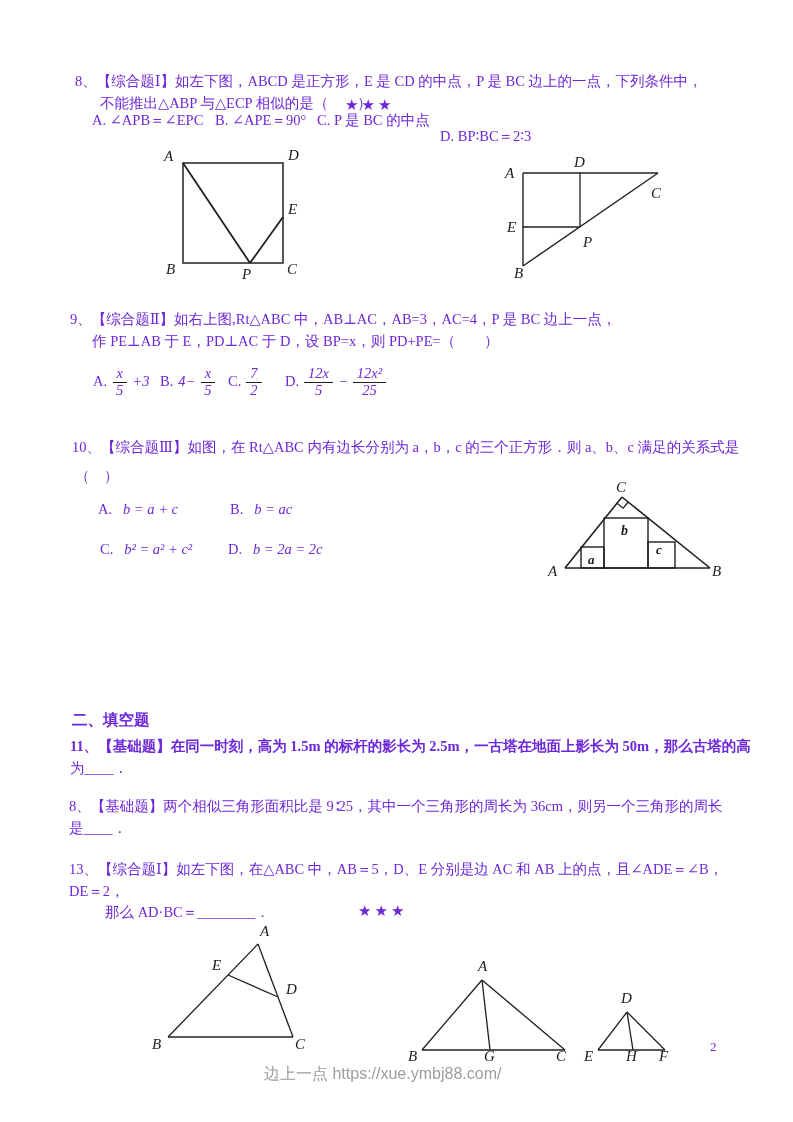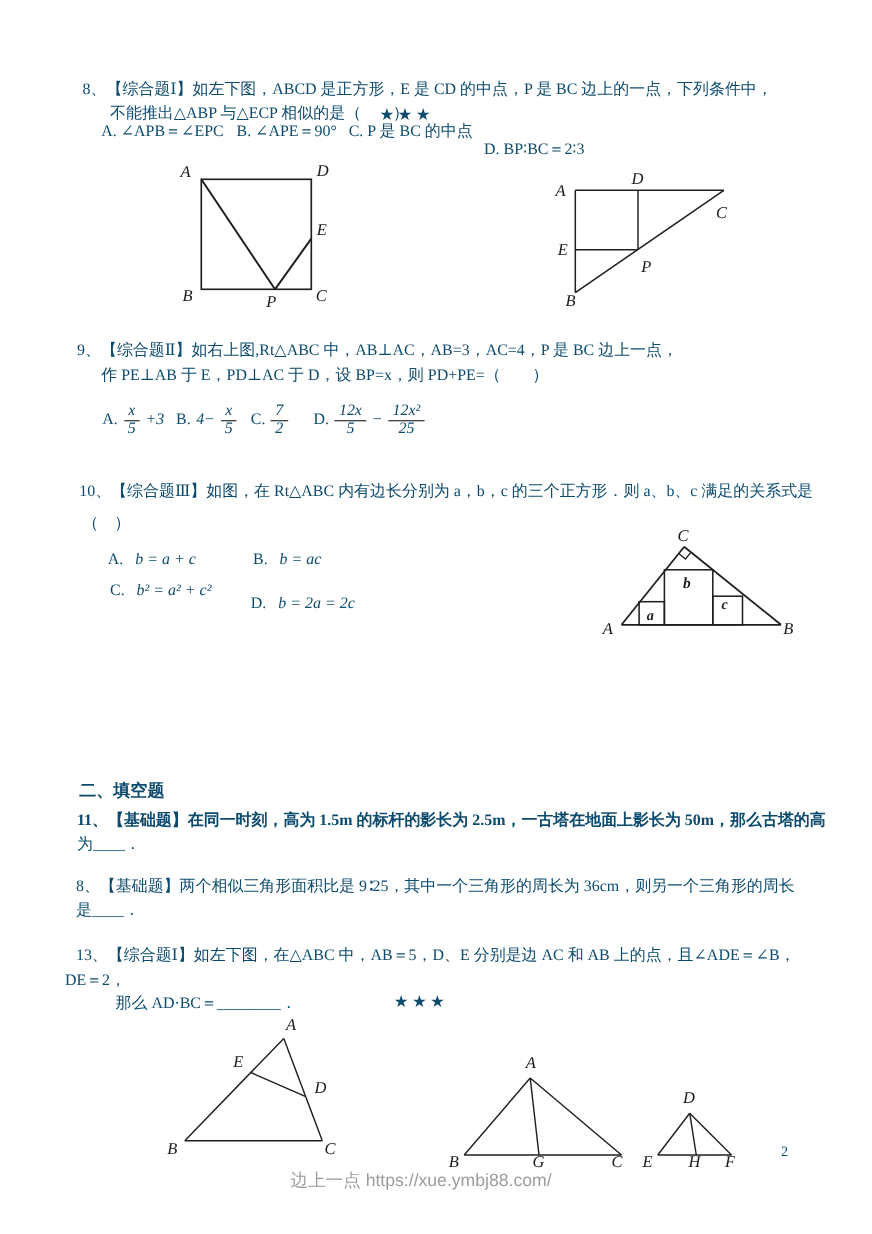--- a/index.html
+++ b/index.html
@@ -1,18 +1,18 @@
 <!DOCTYPE html>
 <html><head>
 <meta charset="utf-8">
 <style>
   html,body{margin:0;padding:0;background:#777;}
   #page{position:relative;width:793px;height:1122px;background:#ffffff;margin:0 auto;overflow:hidden;
         font-family:"Liberation Serif","DejaVu Serif",serif;color:#1b1b1b;}
-  .t{position:absolute;white-space:nowrap;font-size:14.5px;line-height:1.35;color:#0c4a6e;}
+  .t{position:absolute;white-space:nowrap;font-size:14.5px;line-height:1.35;color:#6d28d9;}
   .sec{font-weight:bold;font-size:15.5px;}
   .stars{font-size:15px;letter-spacing:3px;}
   .opt{display:flex;align-items:center;gap:5px;height:40px;}
   .math{font-style:italic;}
   .frac{display:inline-flex;flex-direction:column;align-items:center;font-style:italic;line-height:1.05;}
   .frac .num{padding:0 4px;border-bottom:1.2px solid #1b1b1b;}
   .frac .den{padding:0 4px;}
   svg.fig{position:absolute;overflow:visible;}
   svg.fig line, svg.fig rect, svg.fig polyline, svg.fig polygon{stroke:#1f1f1f;fill:none;}
   svg.fig text{font-family:"Liberation Serif","DejaVu Serif",serif;font-style:italic;font-size:15px;fill:#1b1b1b;stroke:none;}
@@ -104,21 +104,21 @@
   <div class="t" style="left:75px;top:467px;">（　）</div>
 
   <div class="t" style="left:98px;top:500px;">
     <span>A.</span>&nbsp;&nbsp;
     <span class="math">b = a + c</span>
   </div>
   <div class="t" style="left:230px;top:500px;">
     <span>B.</span>&nbsp;&nbsp;
     <span class="math">b = ac</span>
   </div>
-  <div class="t" style="left:100px;top:528px;">
+  <div class="t" style="left:100px;top:540px;">
     <span>C.</span>&nbsp;&nbsp;
     <span class="math">b² = a² + c²</span>
   </div>
   <div class="t" style="left:228px;top:540px;">
     <span>D.</span>&nbsp;&nbsp;
     <span class="math">b = 2a = 2c</span>
   </div>
 
   <svg class="fig" style="left:540px;top:478px;" width="190" height="100" viewBox="0 0 190 100">
     <line x1="25" y1="90" x2="170" y2="90" stroke-width="1.6"></line>
@@ -138,21 +138,21 @@
 
   <div class="t sec" style="left:72px;top:710px;">二、填空题</div>
 
   <div class="t" style="left:70px;top:737px;font-weight:bold;">11、【基础题】在同一时刻，高为 1.5m 的标杆的影长为 2.5m，一古塔在地面上影长为 50m，那么古塔的高</div>
   <div class="t" style="left:70px;top:759px;">为____．</div>
 
   <div class="t" style="left:69px;top:797px;">8、【基础题】两个相似三角形面积比是 9∶25，其中一个三角形的周长为 36cm，则另一个三角形的周长</div>
   <div class="t" style="left:69px;top:819px;">是____．</div>
 
   <div class="t" style="left:69px;top:860px;">13、【综合题Ⅰ】如左下图，在△ABC 中，AB＝5，D、E 分别是边 AC 和 AB 上的点，且∠ADE＝∠B，</div>
-  <div class="t" style="left:59px;top:882px;">DE＝2，</div>
+  <div class="t" style="left:69px;top:882px;">DE＝2，</div>
   <div class="t" style="left:105px;top:903px;">那么 AD·BC＝________．</div>
   <div class="t stars" style="left:358px;top:901px;">★★★</div>
 
   <svg class="fig" style="left:138px;top:922px;" width="175" height="130" viewBox="0 0 175 130">
     <line x1="120" y1="22" x2="30" y2="115" stroke-width="1.3"></line>
     <line x1="120" y1="22" x2="155" y2="115" stroke-width="1.3"></line>
     <line x1="30" y1="115" x2="155" y2="115" stroke-width="1.3"></line>
     <line x1="90" y1="53" x2="140" y2="75" stroke-width="1.3"></line>
     <text x="122" y="14">A</text>
     <text x="74" y="48">E</text>

